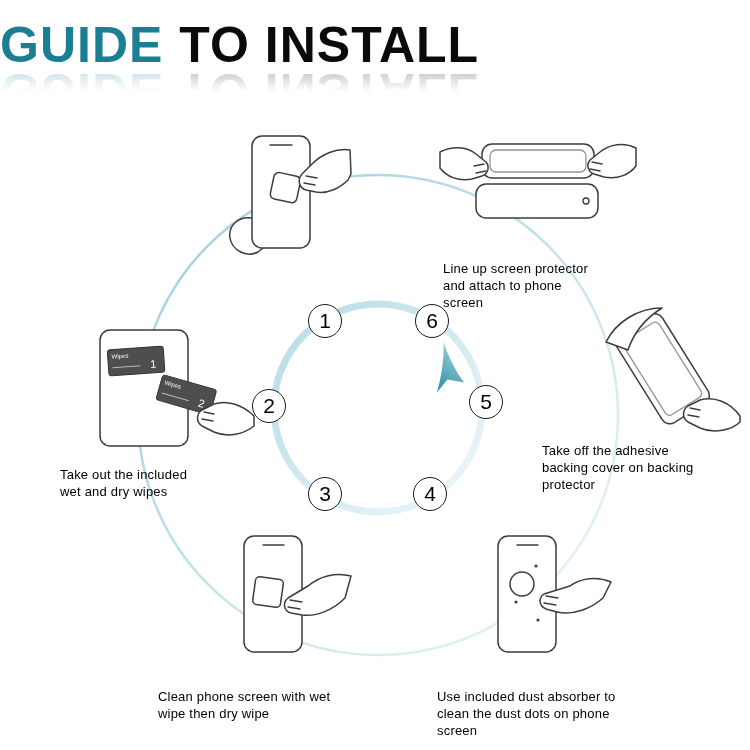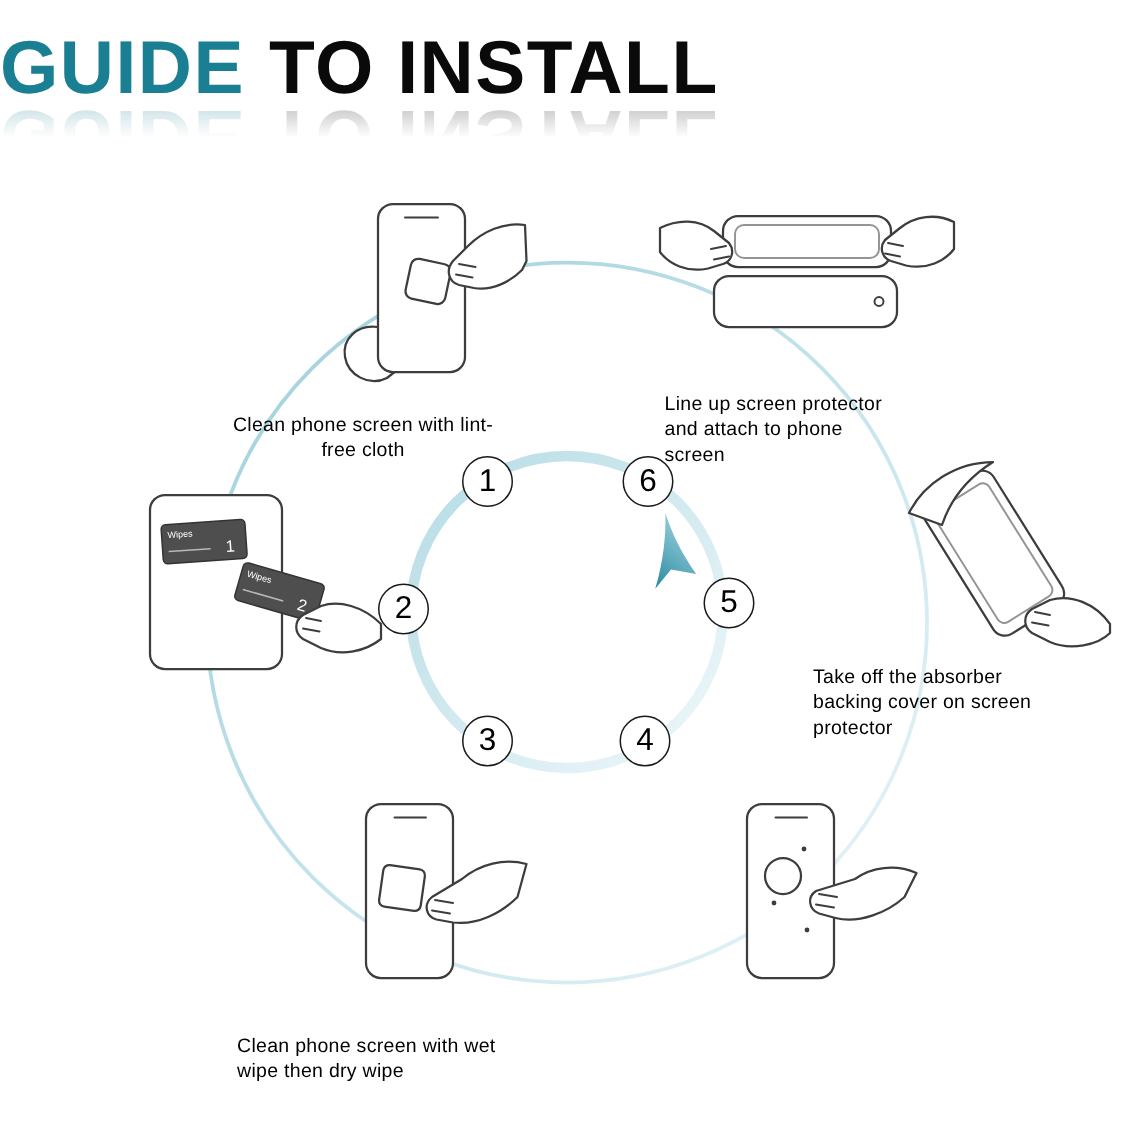--- a/index.html
+++ b/index.html
@@ -99,41 +99,41 @@
   <figure class="fig fig-1">
     <svg width="130" height="150" viewBox="0 0 130 150">
       <path class="stroke" d="M30,90 C16,88 6,98 8,110 C10,122 24,130 36,124 L46,116"></path>
       <rect class="stroke" x="30" y="8" width="58" height="112" rx="10"></rect>
       <line class="nofill" x1="48" y1="17" x2="70" y2="17"></line>
       <rect class="stroke" x="50" y="46" width="27" height="27" rx="5" transform="rotate(12 63 59)"></rect>
       <path class="stroke" d="M128,22 C114,20 100,26 90,36 L80,46 C75,52 77,60 84,62 L94,64 C106,66 118,60 126,52 L129,46 Z"></path>
       <path class="nofill" d="M84,48 L95,50 M82,55 L93,57"></path>
     </svg>
   </figure>
-  <p class="caption cap-1">Clean phone screen with lint-free cloth</p>
 
   <figure class="fig fig-2">
     <svg width="165" height="150" viewBox="0 0 165 150">
       <rect class="stroke" x="8" y="14" width="88" height="116" rx="10"></rect>
       <g transform="rotate(-4 45 44)">
         <rect class="packet" x="16" y="32" width="56" height="26" rx="3"></rect>
         <text class="ptext" x="20" y="41" font-size="6">Wipes</text>
         <text class="ptext" x="58" y="53" font-size="11">1</text>
         <line x1="20" y1="50" x2="48" y2="50" stroke="#fff" stroke-width="1" opacity="0.6"></line>
       </g>
       <g transform="rotate(16 95 80)">
         <rect class="packet" x="66" y="66" width="56" height="26" rx="3"></rect>
         <text class="ptext" x="70" y="75" font-size="6">Wipes</text>
         <text class="ptext" x="108" y="87" font-size="11">2</text>
         <line x1="70" y1="84" x2="98" y2="84" stroke="#fff" stroke-width="1" opacity="0.6"></line>
       </g>
       <path class="stroke" d="M162,100 C150,88 134,84 122,88 L110,94 C104,98 104,106 110,110 L122,116 C136,122 152,118 162,110 Z"></path>
       <path class="nofill" d="M112,96 L122,98 M110,103 L121,105"></path>
     </svg>
   </figure>
+  <p class="caption cap-2">Take out the included wet and dry wipes</p>
 
   <figure class="fig fig-3">
     <svg width="135" height="158" viewBox="0 0 135 158">
       <rect class="stroke" x="26" y="8" width="58" height="116" rx="10"></rect>
       <line class="nofill" x1="45" y1="17" x2="66" y2="17"></line>
       <rect class="stroke" x="36" y="50" width="28" height="28" rx="4" transform="rotate(8 50 64)"></rect>
       <path class="stroke" d="M133,48 C118,44 102,48 90,58 L70,70 C64,75 66,83 73,85 L84,87 C100,89 116,81 127,70 Z"></path>
       <path class="nofill" d="M72,72 L84,74 M70,79 L82,81"></path>
     </svg>
   </figure>
@@ -144,33 +144,34 @@
       <rect class="stroke" x="20" y="8" width="58" height="116" rx="10"></rect>
       <line class="nofill" x1="39" y1="17" x2="60" y2="17"></line>
       <circle cx="58" cy="38" r="1.6" fill="#3d3d3d"></circle>
       <circle cx="38" cy="74" r="1.6" fill="#3d3d3d"></circle>
       <circle cx="60" cy="92" r="1.6" fill="#3d3d3d"></circle>
       <circle class="stroke" cx="44" cy="56" r="12"></circle>
       <path class="stroke" d="M133,54 C119,48 103,50 92,58 L66,66 C60,70 61,78 68,81 L79,84 C95,88 114,80 125,70 Z"></path>
       <path class="nofill" d="M68,68 L80,70 M66,75 L78,77"></path>
     </svg>
   </figure>
+  <p class="caption cap-4">Use included dust absorber to clean the dust dots on phone screen</p>
 
   <figure class="fig fig-5">
     <svg width="165" height="145" viewBox="0 0 165 145">
       <g transform="rotate(-32 85 75)">
         <rect class="stroke" x="58" y="18" width="54" height="104" rx="9"></rect>
         <rect class="nofill dim" x="64" y="26" width="42" height="88" rx="5"></rect>
       </g>
       <path class="stroke" d="M26,44 C36,24 58,10 82,10 C66,20 54,34 48,52 Z"></path>
       <path class="stroke" d="M160,118 C150,104 134,98 120,102 L108,108 C102,112 102,120 108,124 L120,130 C134,136 152,132 160,124 Z"></path>
       <path class="nofill" d="M110,110 L120,112 M108,117 L119,119"></path>
     </svg>
   </figure>
-  <p class="caption cap-5">Take off the absorber backing cover on screen protector</p>
+  <p class="caption cap-5">Take off the adhesive backing cover on backing protector</p>
 
   <figure class="fig fig-6">
     <svg width="200" height="120" viewBox="0 0 200 120">
       <rect class="stroke" x="44" y="20" width="112" height="34" rx="10"></rect>
       <rect class="nofill dim" x="52" y="26" width="96" height="22" rx="6"></rect>
       <rect class="stroke" x="38" y="60" width="122" height="34" rx="10"></rect>
       <circle class="nofill" cx="148" cy="77" r="3"></circle>
       <path class="stroke" d="M2,28 C14,22 28,22 38,30 L48,38 C52,43 50,50 44,52 L34,55 C20,58 8,52 2,44 Z"></path>
       <path class="nofill" d="M46,40 L36,42 M48,47 L38,49"></path>
       <path class="stroke" d="M198,24 C186,18 172,20 162,28 L152,36 C148,41 150,48 156,50 L166,53 C180,56 192,50 198,42 Z"></path>

